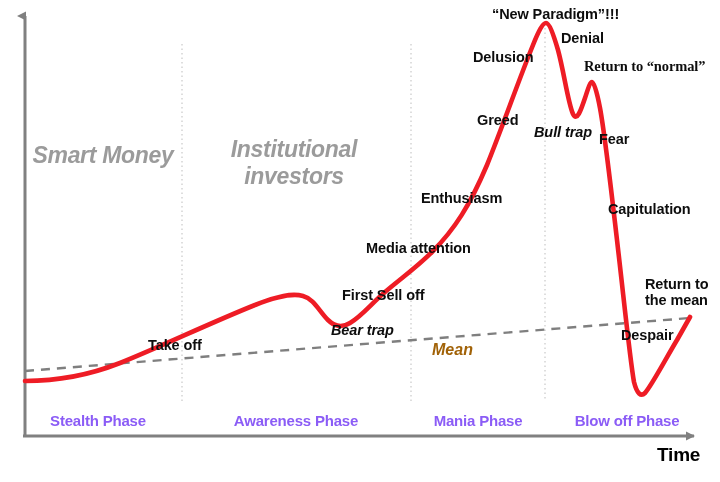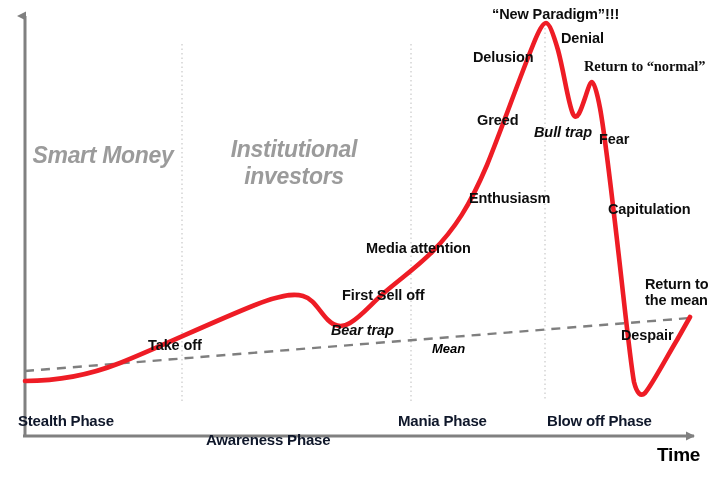--- a/index.html
+++ b/index.html
@@ -58,32 +58,32 @@
     white-space: nowrap;
     text-align: center;
     line-height: 1.16;
     letter-spacing: -0.3px;
   }
   .phase-lbl {
     position: absolute;
     font-family: "Liberation Sans", sans-serif;
     font-weight: bold;
     font-size: 15px;
-    color: #0f172a;
+    color: #8b5cf6;
     white-space: nowrap;
-    text-align: left;
+    text-align: center;
     letter-spacing: -0.2px;
   }
   .mean-lbl {
     position: absolute;
     font-family: "Liberation Sans", sans-serif;
     font-style: italic;
     font-weight: bold;
-    font-size: 13px;
-    color: #000000;
+    font-size: 16px;
+    color: #a16207;
     white-space: nowrap;
   }
 </style>
 </head>
 <body>
 
 <div id="chart-root">
 
   <svg id="chart-svg" viewBox="0 0 720 482">
     <defs>
@@ -132,32 +132,32 @@
 
   <div class="axis-title" style="left:657px; top:444px;">Time</div>
 
   <div class="watermark" style="left:3px; top:142px; width:200px; font-size:23px;">Smart Money</div>
   <div class="watermark" style="left:194px; top:136px; width:200px; font-size:23px;"><span>Institutional</span><br><span>investors</span></div>
 
   <div class="lbl" style="left:148px; top:337px;">Take off</div>
   <div class="lbl" style="left:297px; top:287px;margin-left:45px;">First Sell off</div>
   <div class="lbl italic" style="left:331px; top:322px;">Bear trap</div>
   <div class="lbl" style="left:366px; top:240px;">Media attention</div>
-  <div class="lbl" style="left:421px; top:190px;margin-left:48px;">Enthusiasm</div>
+  <div class="lbl" style="left:421px; top:190px;">Enthusiasm</div>
   <div class="lbl" style="left:477px; top:102px;margin-top:10px;">Greed</div>
   <div class="lbl" style="left:473px; top:49px;">Delusion</div>
   <div class="lbl" style="left:492px; top:6px;">“New Paradigm”!!!</div>
   <div class="lbl" style="left:561px; top:30px;">Denial</div>
   <div class="lbl italic" style="left:534px; top:124px;">Bull trap</div>
   <div class="lbl" style="left:584px; top:58px;font-family:Liberation Serif, serif;">Return to “normal”</div>
   <div class="lbl" style="left:599px; top:131px;">Fear</div>
   <div class="lbl" style="left:608px; top:201px;">Capitulation</div>
   <div class="lbl" style="left:621px; top:327px;">Despair</div>
   <div class="lbl" style="left:645px; top:276px;"><span>Return to</span><br><span>the mean</span></div>
 
   <div class="mean-lbl" style="left:432px; top:341px;">Mean</div>
 
   <div class="phase-lbl" style="left:18px; top:412px; width:160px;">Stealth Phase</div>
-  <div class="phase-lbl" style="left:206px; top:412px; width:160px;margin-top:19px;">Awareness Phase</div>
+  <div class="phase-lbl" style="left:216px; top:412px; width:160px;">Awareness Phase</div>
   <div class="phase-lbl" style="left:398px; top:412px; width:160px;">Mania Phase</div>
   <div class="phase-lbl" style="left:547px; top:412px; width:160px;">Blow off Phase</div>
 
 </div>
 
 </body></html>

